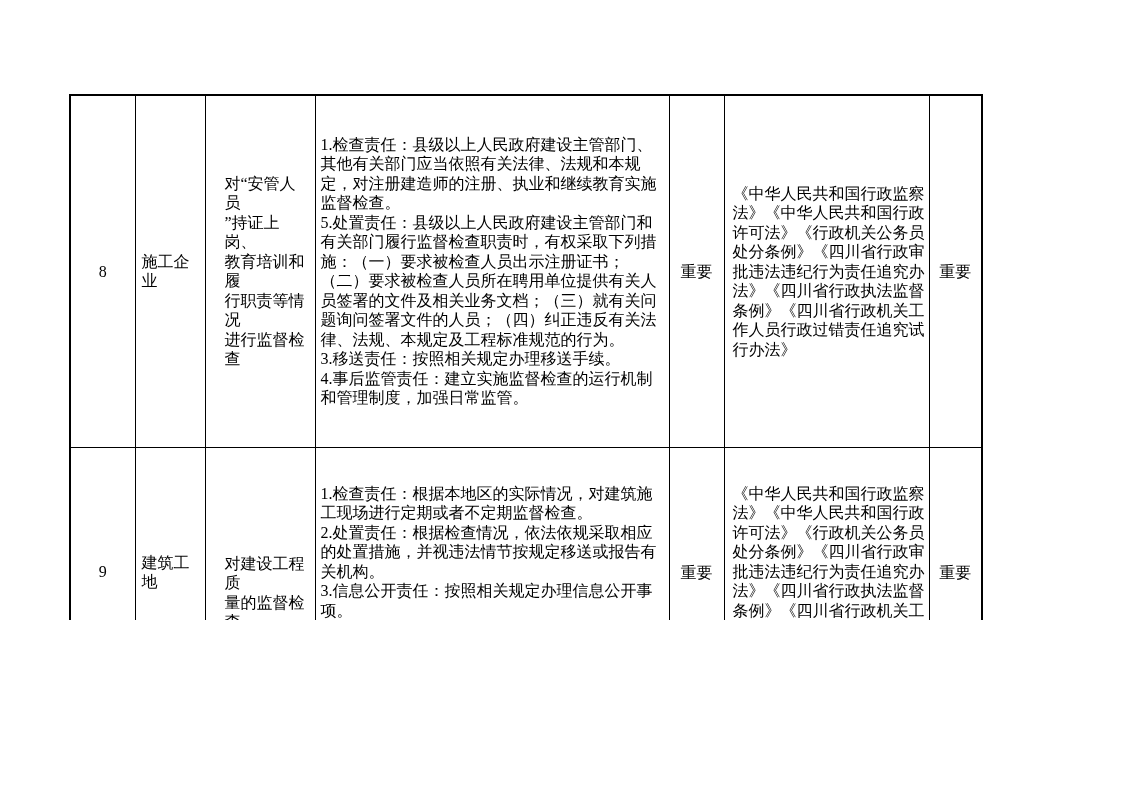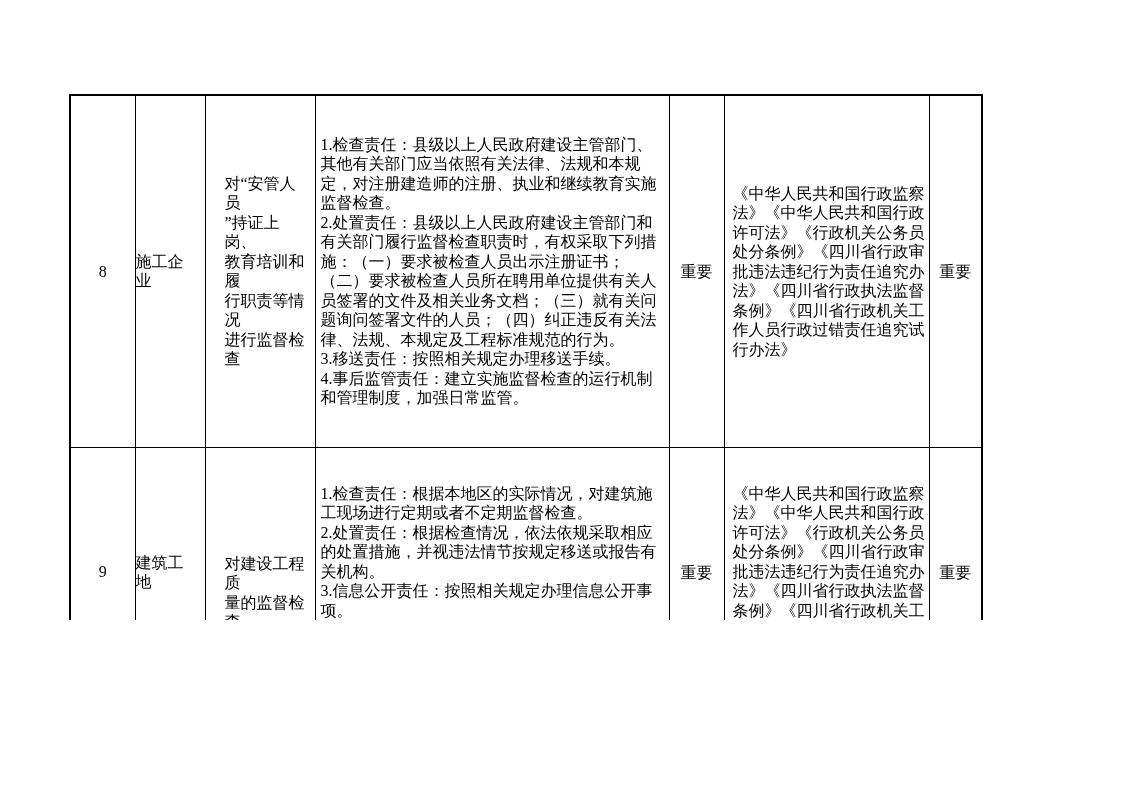--- a/index.html
+++ b/index.html
@@ -38,21 +38,21 @@
     line-height: 19.5px;
     color: #000000;
     white-space: pre-line;
     overflow: hidden;
     vertical-align: middle;
   }
   tr.row-8 { height: 352px; }
   tr.row-9 { height: 372px; }
   
   td.c1 { text-align: center; }
-  td.c2 { text-align: left; padding-right: 3px; }
+  td.c2 { text-align: left; padding-left: 6px; padding-right: 3px; }
   td.c3 { text-align: left; padding-left: 19px; padding-right: 4px; }
   td.c4 { text-align: left; padding-left: 5px; padding-right: 6px; }
   td.c5 { text-align: center; }
   td.c6 { text-align: left; padding-left: 8px; padding-right: 3px; margin-top: 20px; }
   td.c7 { text-align: center; }
   
   tr.row-9 td { vertical-align: top; }
   tr.row-9 td.c1 { padding-top: 114px; }
   tr.row-9 td.c2 { padding-top: 105px; }
   tr.row-9 td.c3 { padding-top: 106px; }
@@ -83,21 +83,21 @@
 业</td>
           <td class="c3">对“安管人员
 ”持证上岗、
 教育培训和履
 行职责等情况
 进行监督检查</td>
           <td class="c4">1.检查责任：县级以上人民政府建设主管部门、
 其他有关部门应当依照有关法律、法规和本规
 定，对注册建造师的注册、执业和继续教育实施
 监督检查。
-2.处置责任：县级以上人民政府建设主管部门和
+5.处置责任：县级以上人民政府建设主管部门和
 有关部门履行监督检查职责时，有权采取下列措
 施：（一）要求被检查人员出示注册证书；
 （二）要求被检查人员所在聘用单位提供有关人
 员签署的文件及相关业务文档；（三）就有关问
 题询问签署文件的人员；（四）纠正违反有关法
 律、法规、本规定及工程标准规范的行为。
 3.移送责任：按照相关规定办理移送手续。
 4.事后监管责任：建立实施监督检查的运行机制
 和管理制度，加强日常监管。</td>
           <td class="c5">重要</td>

